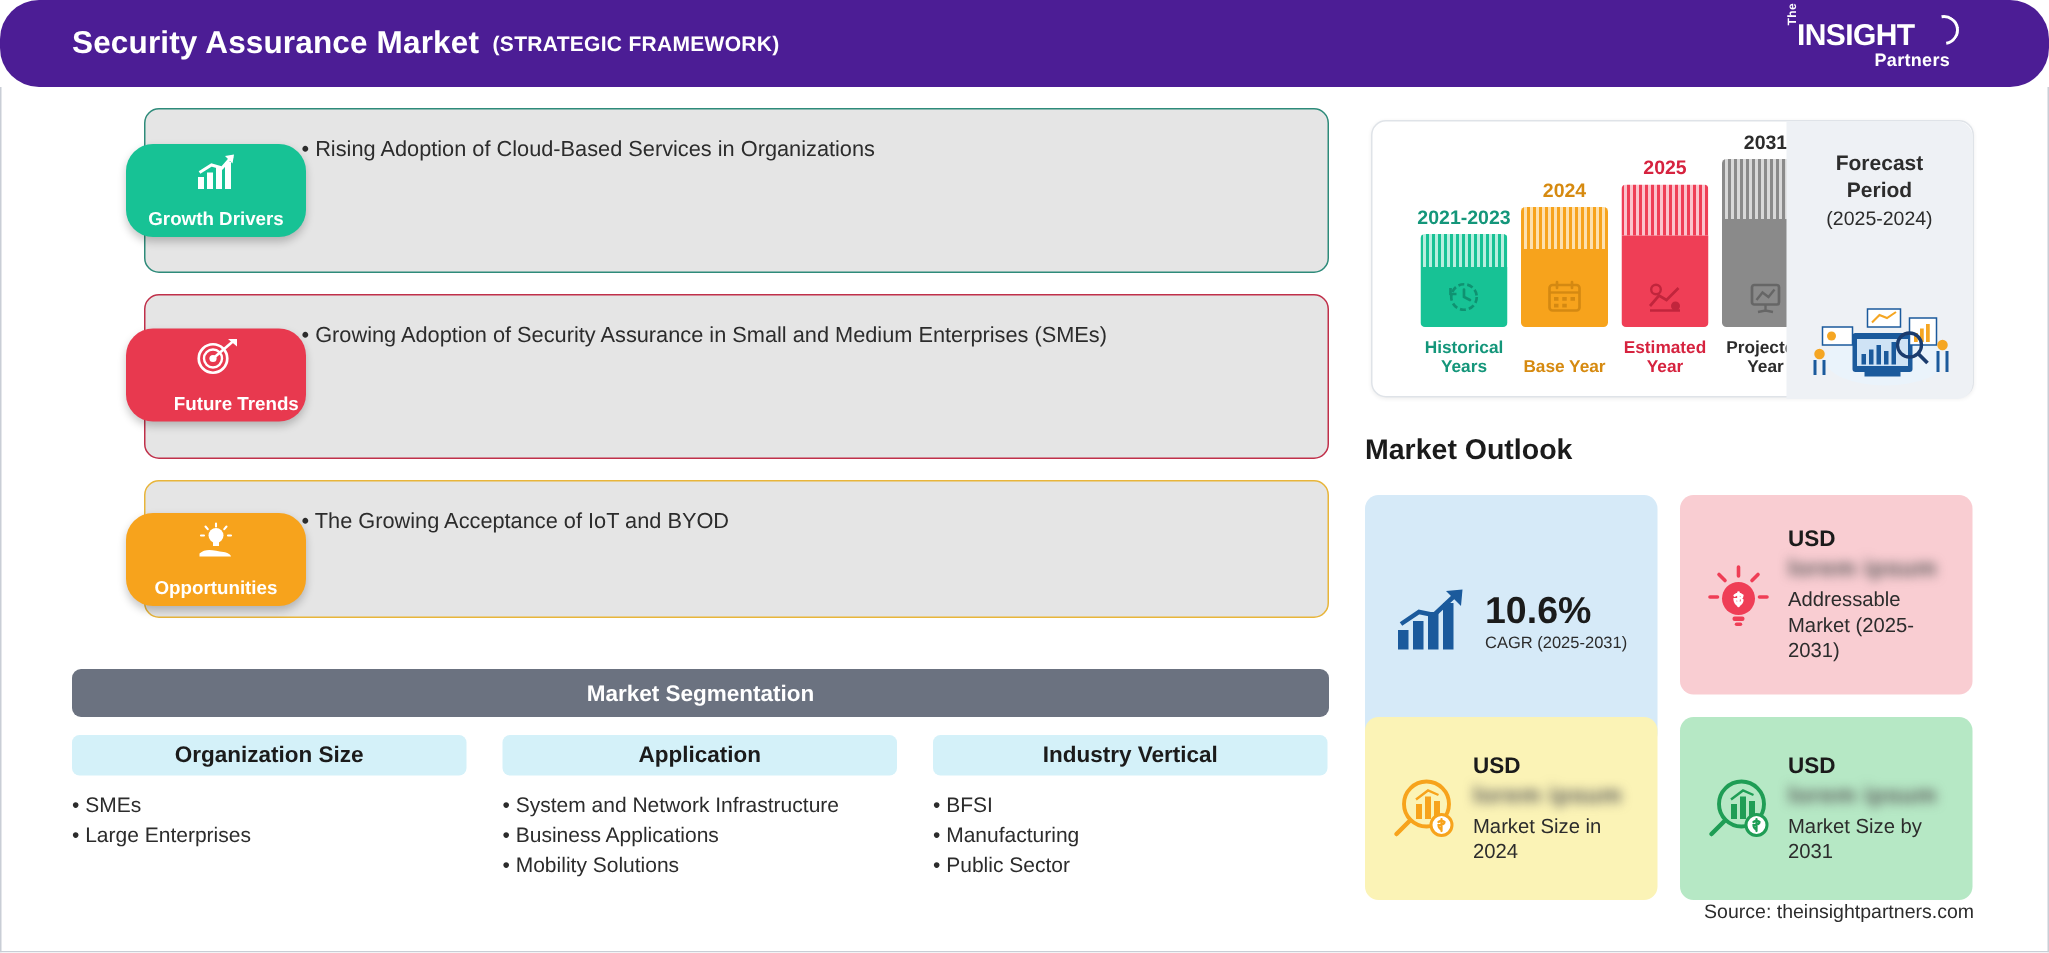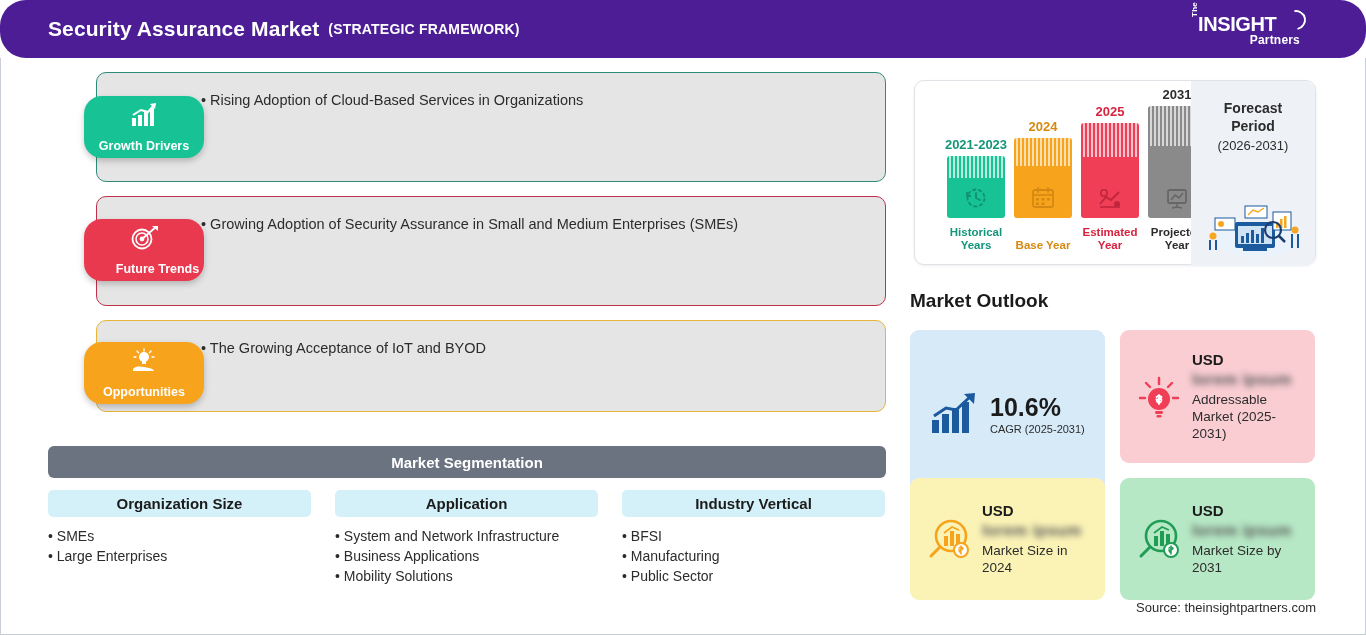--- a/index.html
+++ b/index.html
@@ -318,21 +318,21 @@
             </svg>
           </div>
         </div>
         <span class="bar-caption" style="color:#2c2c2c;">Projected Year</span>
       </div>
     </div>
 
     <div class="forecast-side">
       <div class="fc-title">Forecast</div>
       <div class="fc-title">Period</div>
-      <div class="fc-range">(2026-2031)</div>
+      <div class="fc-range">(2025-2024)</div>
       <svg class="fc-illus" viewBox="0 0 104 62">
         <ellipse cx="56" cy="44" rx="40" ry="17" fill="#eaf3fb"></ellipse>
         <rect x="34" y="26" width="40" height="26" rx="2" fill="#1b5a9c"></rect>
         <rect x="37" y="30" width="34" height="18" fill="#cfe3f5"></rect>
         <rect x="40" y="40" width="3" height="7" fill="#1b5a9c"></rect>
         <rect x="45" y="37" width="3" height="10" fill="#1b5a9c"></rect>
         <rect x="50" y="34" width="3" height="13" fill="#1b5a9c"></rect>
         <rect x="55" y="38" width="3" height="9" fill="#1b5a9c"></rect>
         <rect x="60" y="32" width="3" height="15" fill="#1b5a9c"></rect>
         <rect x="42" y="52" width="24" height="3" fill="#1b5a9c"></rect>

